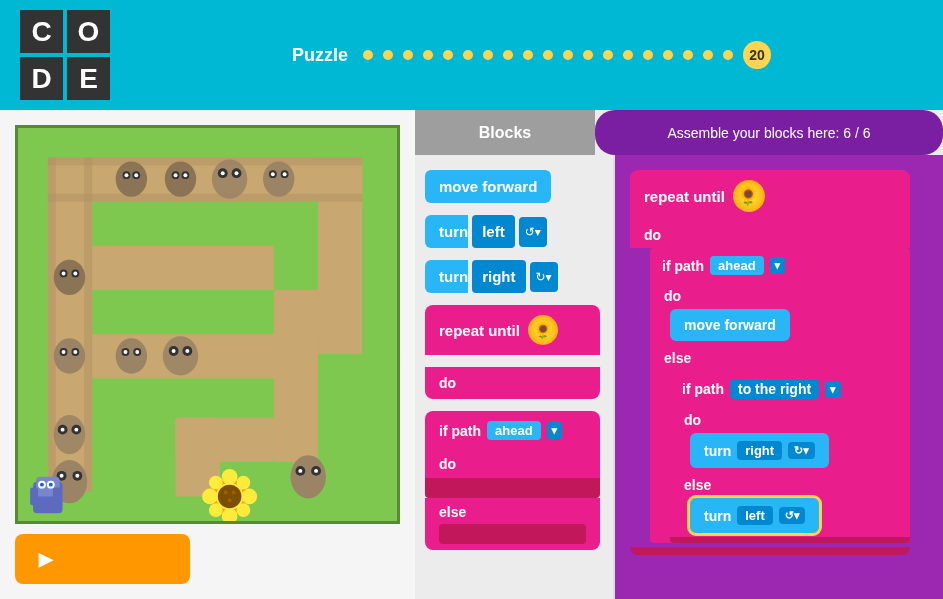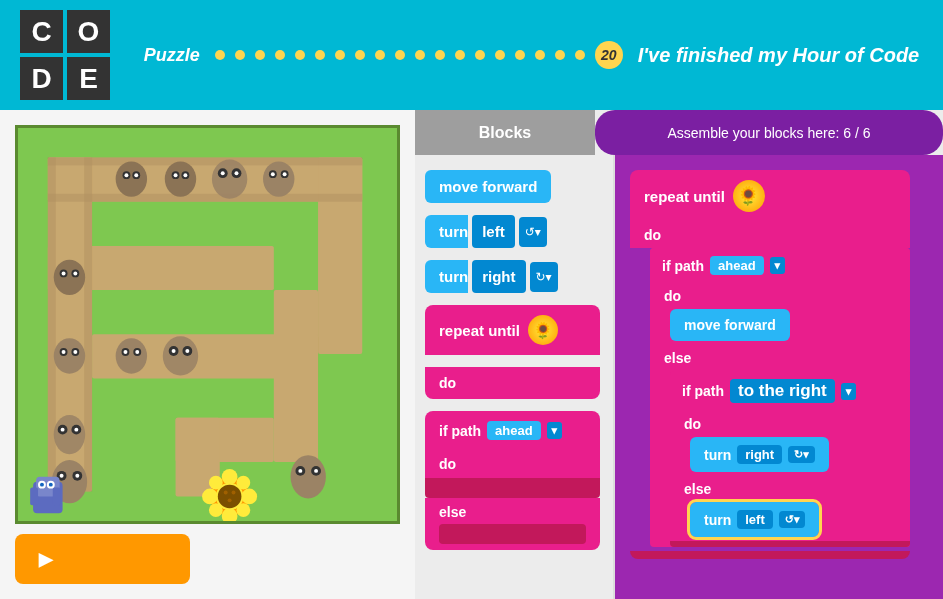--- a/index.html
+++ b/index.html
@@ -32,21 +32,20 @@
     .logo-c, .logo-o { background: #333; }
     .logo-d { background: #333; }
     .logo-e { background: #333; }
 
     #puzzle-bar {
       flex: 1;
       display: flex;
       align-items: center;
       justify-content: center;
       gap: 15px;
-      font-style: italic;
     }
     #puzzle-label {
       color: white;
       font-size: 18px;
       font-weight: bold;
     }
     #puzzle-dots {
       display: flex;
       align-items: center;
       gap: 10px;
@@ -222,21 +221,20 @@
       <div class="dot completed"></div>
       <div class="dot completed"></div>
       <div class="dot completed"></div>
       <div class="dot completed"></div>
       <div class="dot completed"></div>
       <div class="dot completed"></div>
       <div class="dot completed"></div>
       <div class="dot completed"></div>
       <div class="dot current">20</div>
     </div>
-    <span id="finished-text">I've finished my Hour of Code</span>
   </div>
 </div>
 
 <div id="main">
 
   <div id="game-area">
     <div id="game-canvas">
       
       <svg id="maze-svg" viewBox="0 0 385 400">
 
@@ -459,21 +457,21 @@
               </div>
             </div>
 
             <div style="padding:4px 14px;background:#e91e8c;">
               <span style="color:white;font-weight:bold;font-size:14px;">else</span>
             </div>
 
             <div style="margin:0 0 4px 20px;background:#e91e8c;border-radius:4px;">
               <div style="background:#e91e8c;padding:8px 12px;color:white;font-size:14px;font-weight:bold;display:flex;align-items:center;gap:6px;border-radius:4px 4px 0 0;">
                 <span>if path</span>
-                <div style="background:#0288d1;border-radius:4px;padding:2px 8px;color:white;font-size:17px;">
+                <div style="background:#0288d1;border-radius:4px;padding:2px 8px;color:white;font-size:14px;">
                   <span>to the right</span>
                 </div>
                 <div style="background:#0288d1;border-radius:3px;padding:2px 5px;color:white;font-size:11px;">▾</div>
               </div>
 
               <div style="padding:4px 14px;background:#e91e8c;">
                 <span style="color:white;font-weight:bold;font-size:14px;">do</span>
               </div>
               <div style="margin:0 0 4px 20px;">
                 <div style="background:#29b6f6;border-radius:6px;padding:8px 14px;color:white;font-size:14px;font-weight:bold;display:flex;align-items:center;gap:6px;display:inline-flex;">

